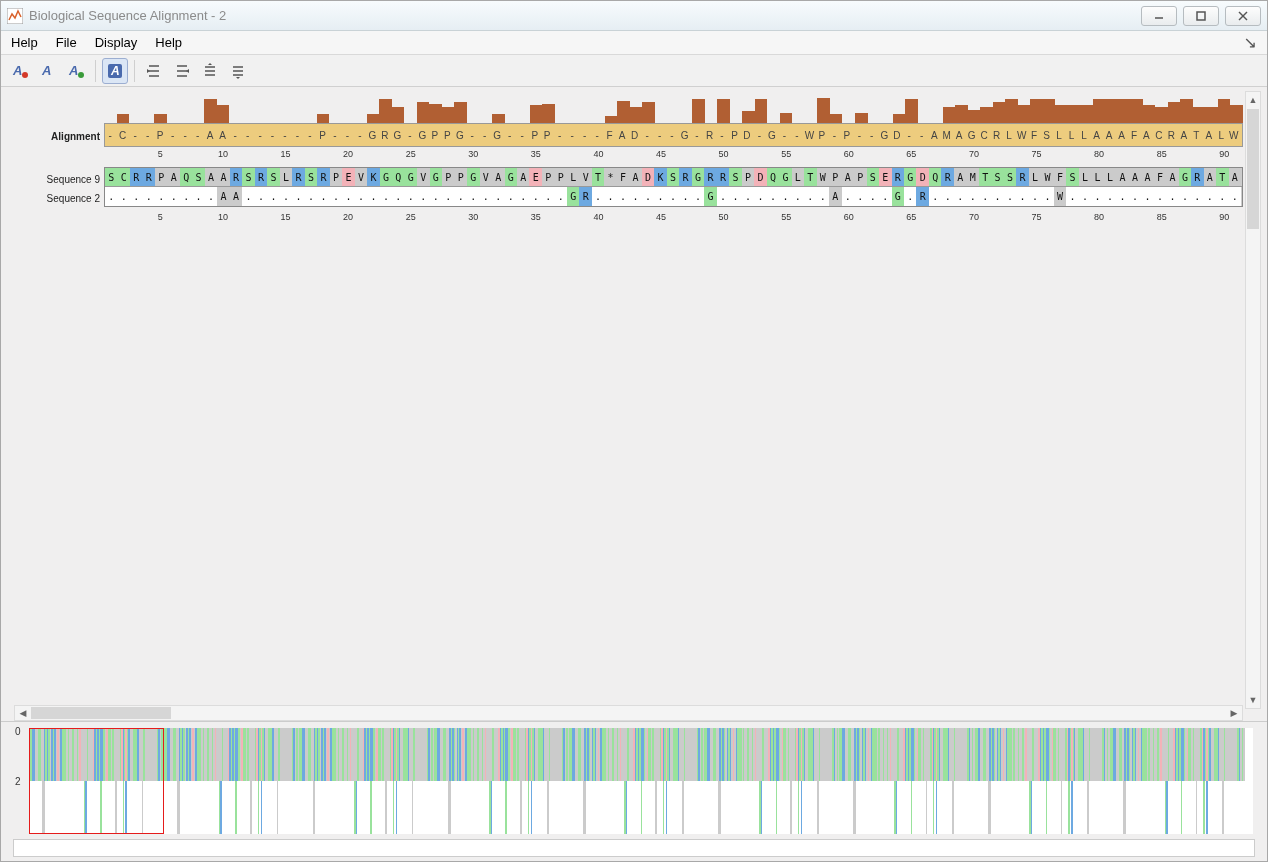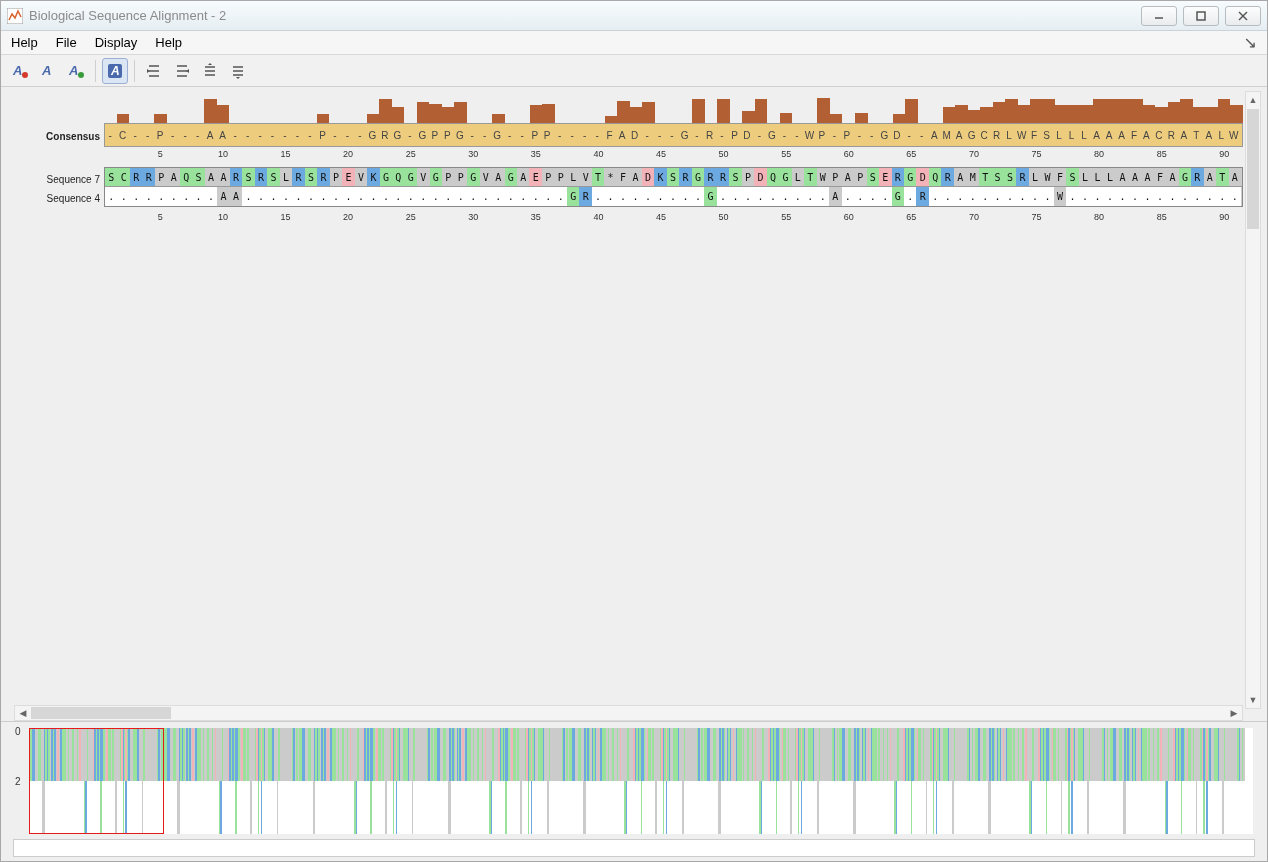--- a/index.html
+++ b/index.html
@@ -162,23 +162,23 @@
     <div class="tb-btn">
         <svg width="18" height="18">
           <path d="M4 5h10M4 9h10M4 13h10" stroke="#555" stroke-width="1.4"></path>
           <path d="M7 15l2 2 2-2z" fill="#555"></path>
         </svg>
       </div>
   </div>
 
   <div class="viewer">
     <div class="aln-wrap">
-      <div class="row-label lbl-consensus">Consensus</div>
-      <div class="row-label lbl-seq1">Sequence 7</div>
-      <div class="row-label lbl-seq2">Sequence 4</div>
+      <div class="row-label lbl-consensus">Alignment</div>
+      <div class="row-label lbl-seq1">Sequence 9</div>
+      <div class="row-label lbl-seq2">Sequence 2</div>
 
       <div id="bars" class="track bars">
           <div class="bar" style="left: 0%; width: 1.0989%; height: 0px;"></div>
           <div class="bar" style="left: 1.0989%; width: 1.0989%; height: 9px;"></div>
           <div class="bar" style="left: 2.1978%; width: 1.0989%; height: 0px;"></div>
           <div class="bar" style="left: 3.2967%; width: 1.0989%; height: 0px;"></div>
           <div class="bar" style="left: 4.3956%; width: 1.0989%; height: 9px;"></div>
           <div class="bar" style="left: 5.49451%; width: 1.0989%; height: 0px;"></div>
           <div class="bar" style="left: 6.59341%; width: 1.0989%; height: 0px;"></div>
           <div class="bar" style="left: 7.69231%; width: 1.0989%; height: 0px;"></div>

